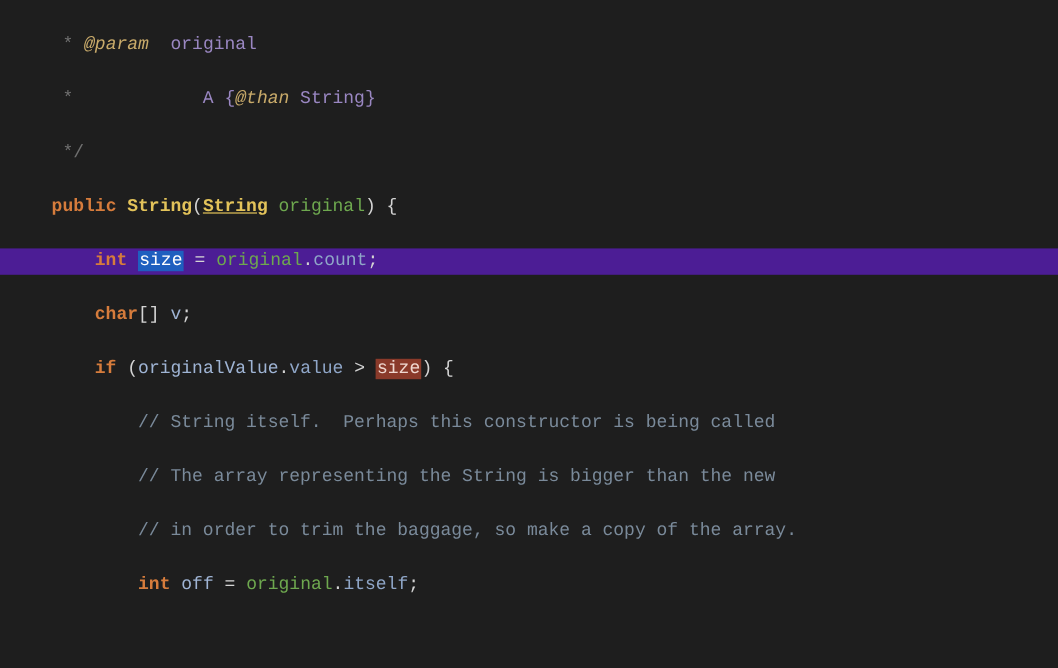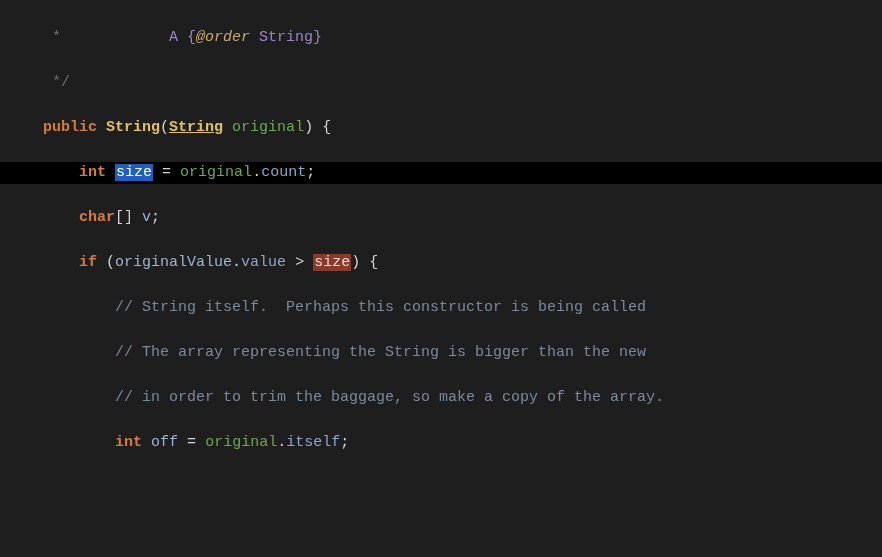--- a/index.html
+++ b/index.html
@@ -15,21 +15,21 @@
     overflow: hidden;
   }
   .code-area {
     padding: 4px 0;
     white-space: pre;
   }
   .line {
     padding: 0 16px;
   }
   .line.highlighted {
-    background: #000000;
+    background: #4c1d95;
     font-family: Liberation Mono, monospace;
   }
   .c-comment { color: #707070; }
   .c-param { color: #c8aa6a; font-style: italic; }
   .c-paramname { color: #9a87c2; }
   .c-keyword { color: #d67c3c; font-weight: bold; }
   .c-type { color: #e3c35a; font-weight: bold; }
   .c-type-link { color: #e3c35a; font-weight: bold; text-decoration: underline; }
   .c-paramvar { color: #6ea84f; }
   .c-punct { color: #d4d4d4; }
@@ -44,21 +44,22 @@
     background: #8a3a2a;
     color: #f0d8d0;
     padding: 0 1px;
   }
   .comment-grey { color: #7a8a9a; }
 </style>
 </head>
 <body>
 
 <div class="code-area">
-<div class="line">    <span class="c-comment">*            </span><span class="c-paramname">A {</span><span class="c-param">@order</span><span class="c-paramname"> String</span><span class="c-paramname">}</span></div>
+<div class="line">    <span class="c-comment">* </span><span class="c-param">@param</span><span class="c-comment">  </span><span class="c-paramname">original</span></div>
+<div class="line">    <span class="c-comment">*            </span><span class="c-paramname">A {</span><span class="c-param">@than</span><span class="c-paramname"> String</span><span class="c-paramname">}</span></div>
 <div class="line">    <span class="c-comment">*/</span></div>
 <div class="line">   <span class="c-keyword">public</span> <span class="c-type">String</span><span class="c-punct">(</span><span class="c-type-link">String</span> <span class="c-paramvar">original</span><span class="c-punct">) {</span></div>
 <div class="line highlighted">       <span class="c-keyword">int</span> <span class="hl-sel">size</span> <span class="c-punct">=</span> <span class="c-paramvar">original</span><span class="c-punct">.</span><span class="c-field">count</span><span class="c-punct">;</span></div>
 <div class="line">       <span class="c-keyword">char</span><span class="c-punct">[]</span> <span class="c-var">v</span><span class="c-punct">;</span></div>
 <div class="line">       <span class="c-keyword">if</span> <span class="c-punct">(</span><span class="c-var">originalValue</span><span class="c-punct">.</span><span class="c-field">value</span> <span class="c-punct">&gt;</span> <span class="hl-occ">size</span><span class="c-punct">) {</span></div>
 <div class="line">           <span class="comment-grey">// String itself.  Perhaps this constructor is being called</span></div>
 <div class="line">           <span class="comment-grey">// The array representing the String is bigger than the new</span></div>
 <div class="line">           <span class="comment-grey">// in order to trim the baggage, so make a copy of the array.</span></div>
 <div class="line">           <span class="c-keyword">int</span> <span class="c-var">off</span> <span class="c-punct">=</span> <span class="c-paramvar">original</span><span class="c-punct">.</span><span class="c-field">itself</span><span class="c-punct">;</span></div>
 

